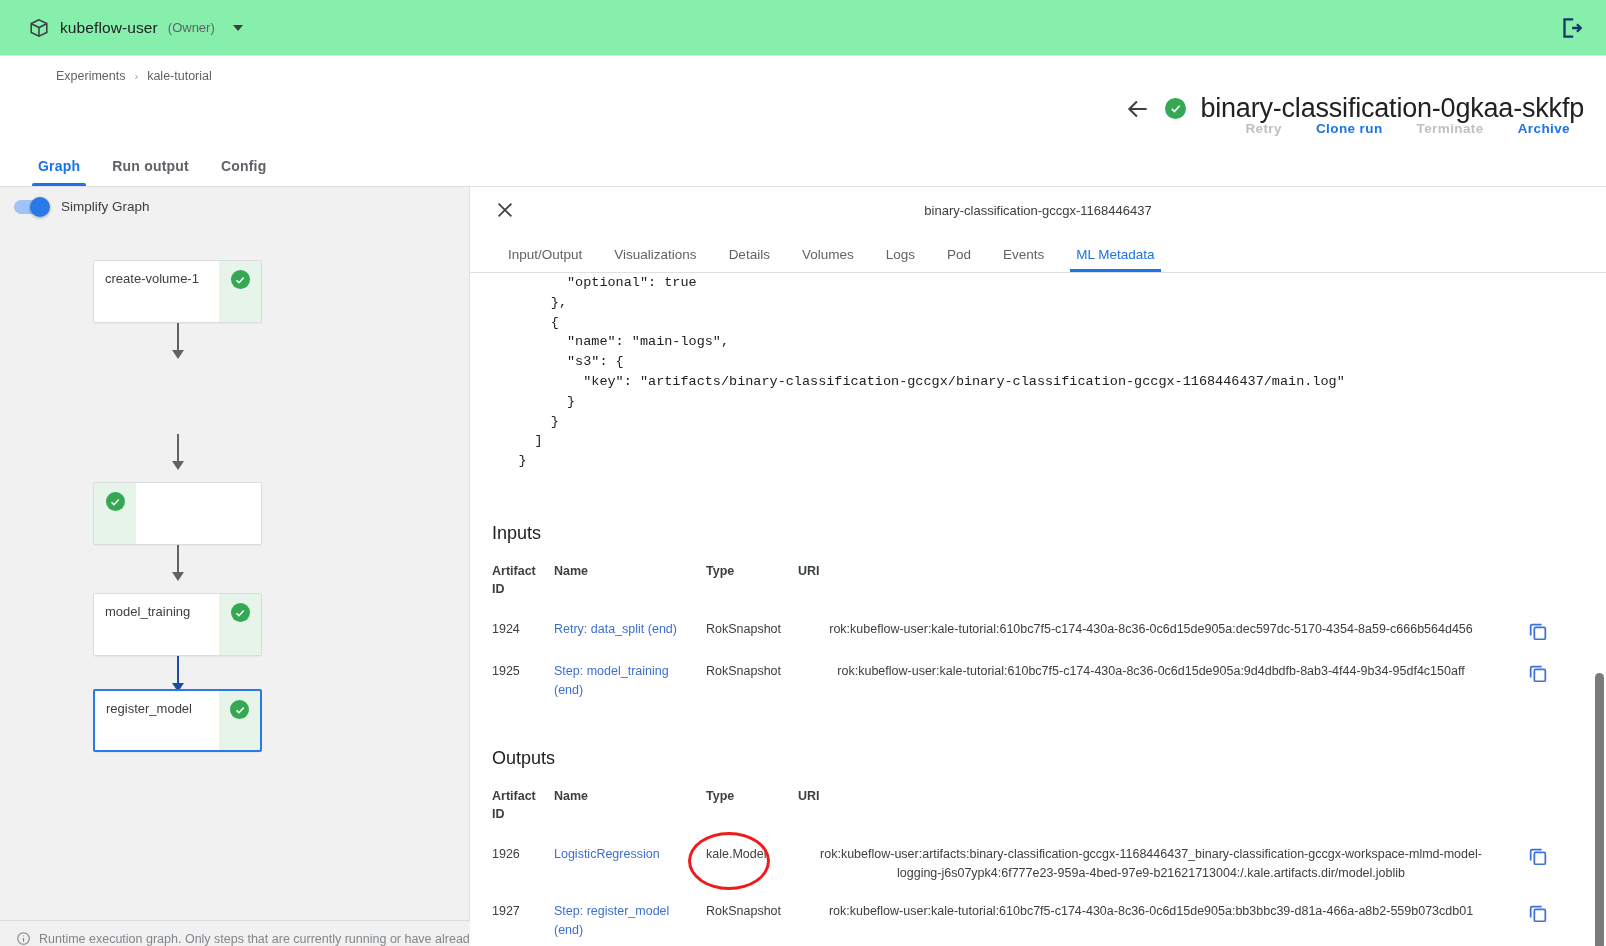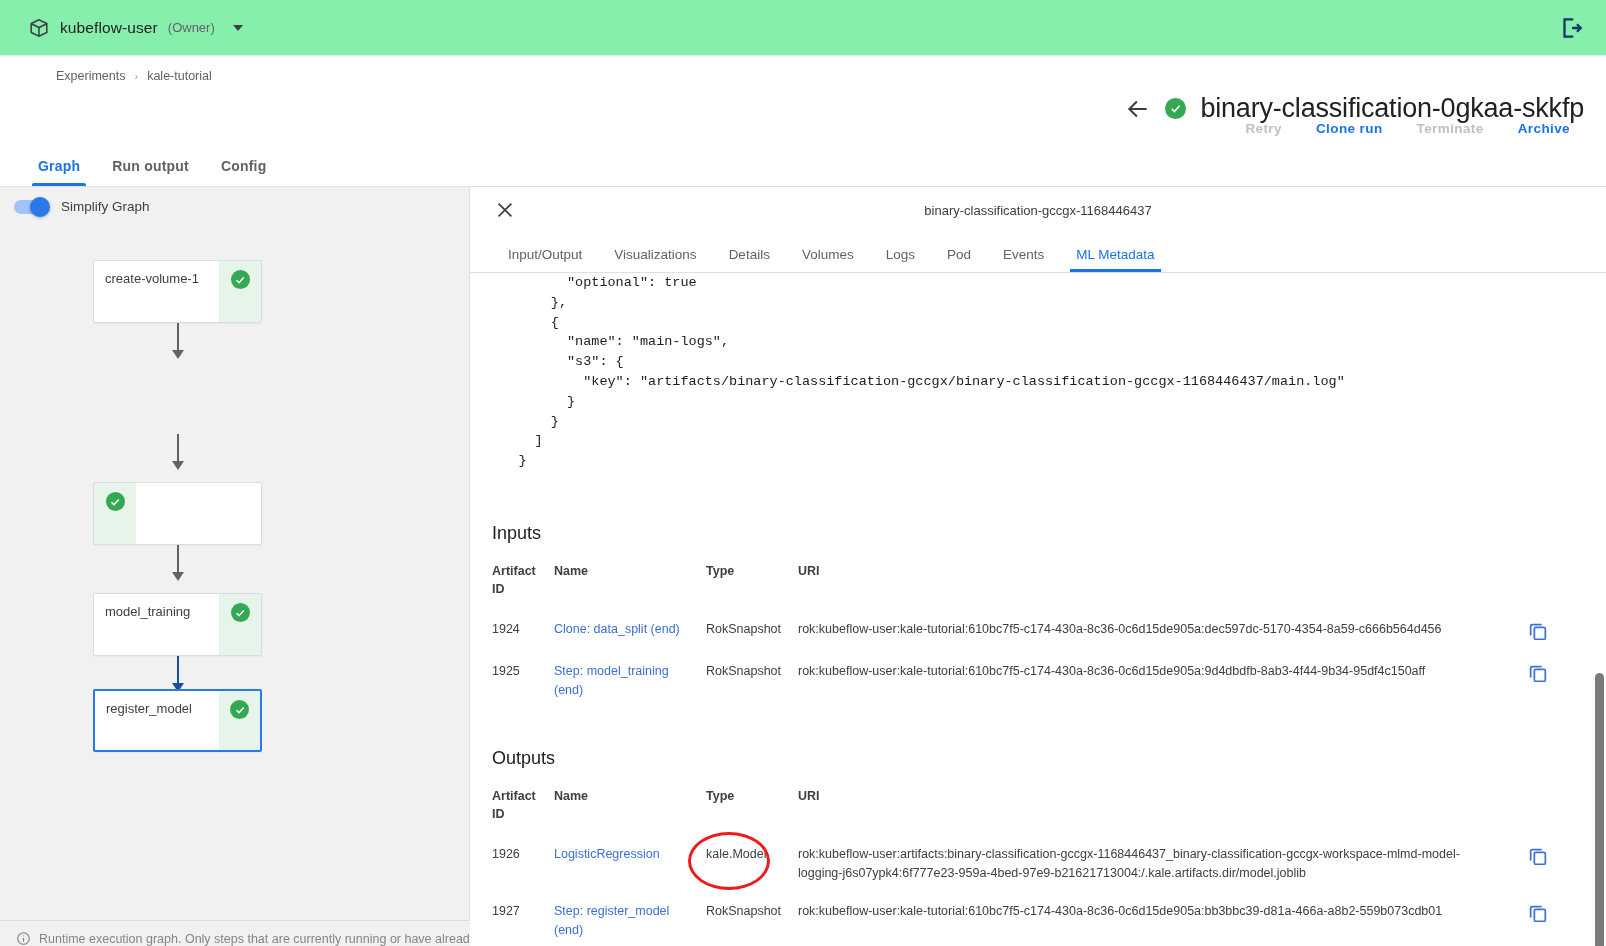--- a/index.html
+++ b/index.html
@@ -210,21 +210,21 @@
   table.art-table { width: 100%; border-collapse: collapse; table-layout: fixed; }
   table.art-table th {
     text-align: left; font-size: 12.5px; color: #3c4043; font-weight: bold;
     padding: 4px 8px 12px 6px; vertical-align: top; line-height: 1.45;
   }
   table.art-table td {
     font-size: 12.5px; color: #3c4043; padding: 10px 8px 10px 6px;
     vertical-align: top; line-height: 1.5; word-break: break-word;
   }
   td.cell-link a, .link-text { color: #3b6fd4; text-decoration: none; cursor: pointer; }
-  td.uri-cell { color: #3b6fd4; cursor: pointer; }
+  td.uri-cell { color: #3b6fd4; cursor: pointer; text-align: center; }
   .col-id { width: 62px; }
   .col-name { width: 152px; }
   .col-type { width: 92px; }
   .col-copy { width: 54px; }
   .copy-btn {
     width: 22px; height: 22px; color: #3b72d9; cursor: pointer; display: block;
     margin: 0 auto;
   }
 
   .annot-ellipse {
@@ -413,21 +413,21 @@
               <th class="col-id">Artifact ID</th>
               <th class="col-name">Name</th>
               <th class="col-type">Type</th>
               <th>URI</th>
               <th class="col-copy"></th>
             </tr>
           </thead>
           <tbody>
             <tr>
               <td>1924</td>
-              <td class="cell-link"><span class="link-text">Clone: data_split (end)</span></td>
+              <td class="cell-link"><span class="link-text">Retry: data_split (end)</span></td>
               <td>RokSnapshot</td>
               <td class="uri-cell">rok:kubeflow-user:kale-tutorial:610bc7f5-c174-430a-8c36-0c6d15de905a:dec597dc-5170-4354-8a59-c666b564d456</td>
               <td>
                 <span class="copy-btn">
                   <svg viewBox="0 0 24 24" fill="none" stroke="currentColor" stroke-width="1.9">
                     <rect x="8" y="8" width="12" height="13" rx="1.5"></rect>
                     <path d="M16 5H5.5A1.5 1.5 0 0 0 4 6.5V17"></path>
                   </svg>
                 </span>
               </td>

